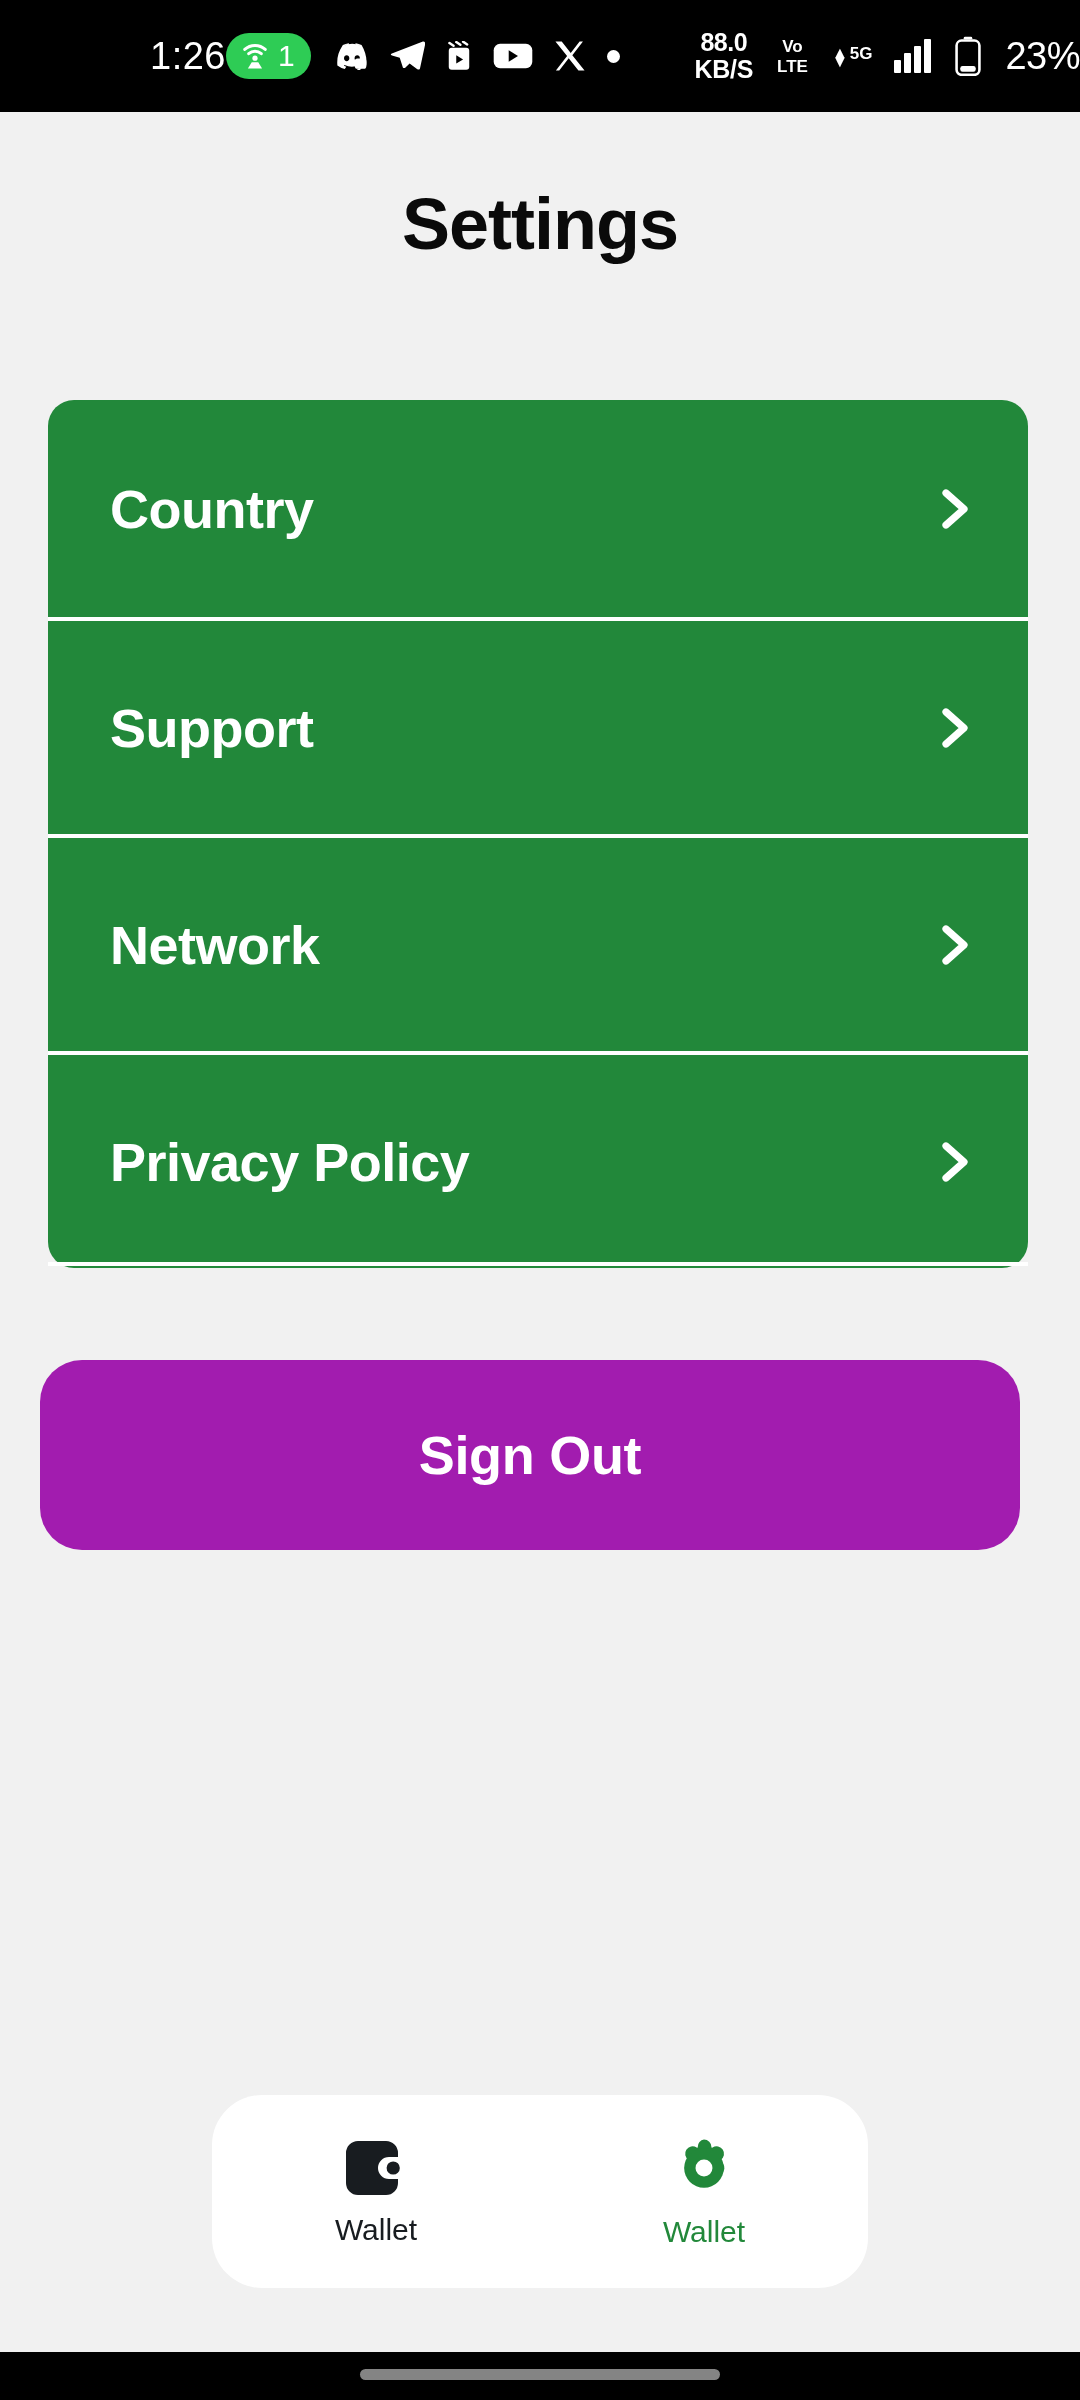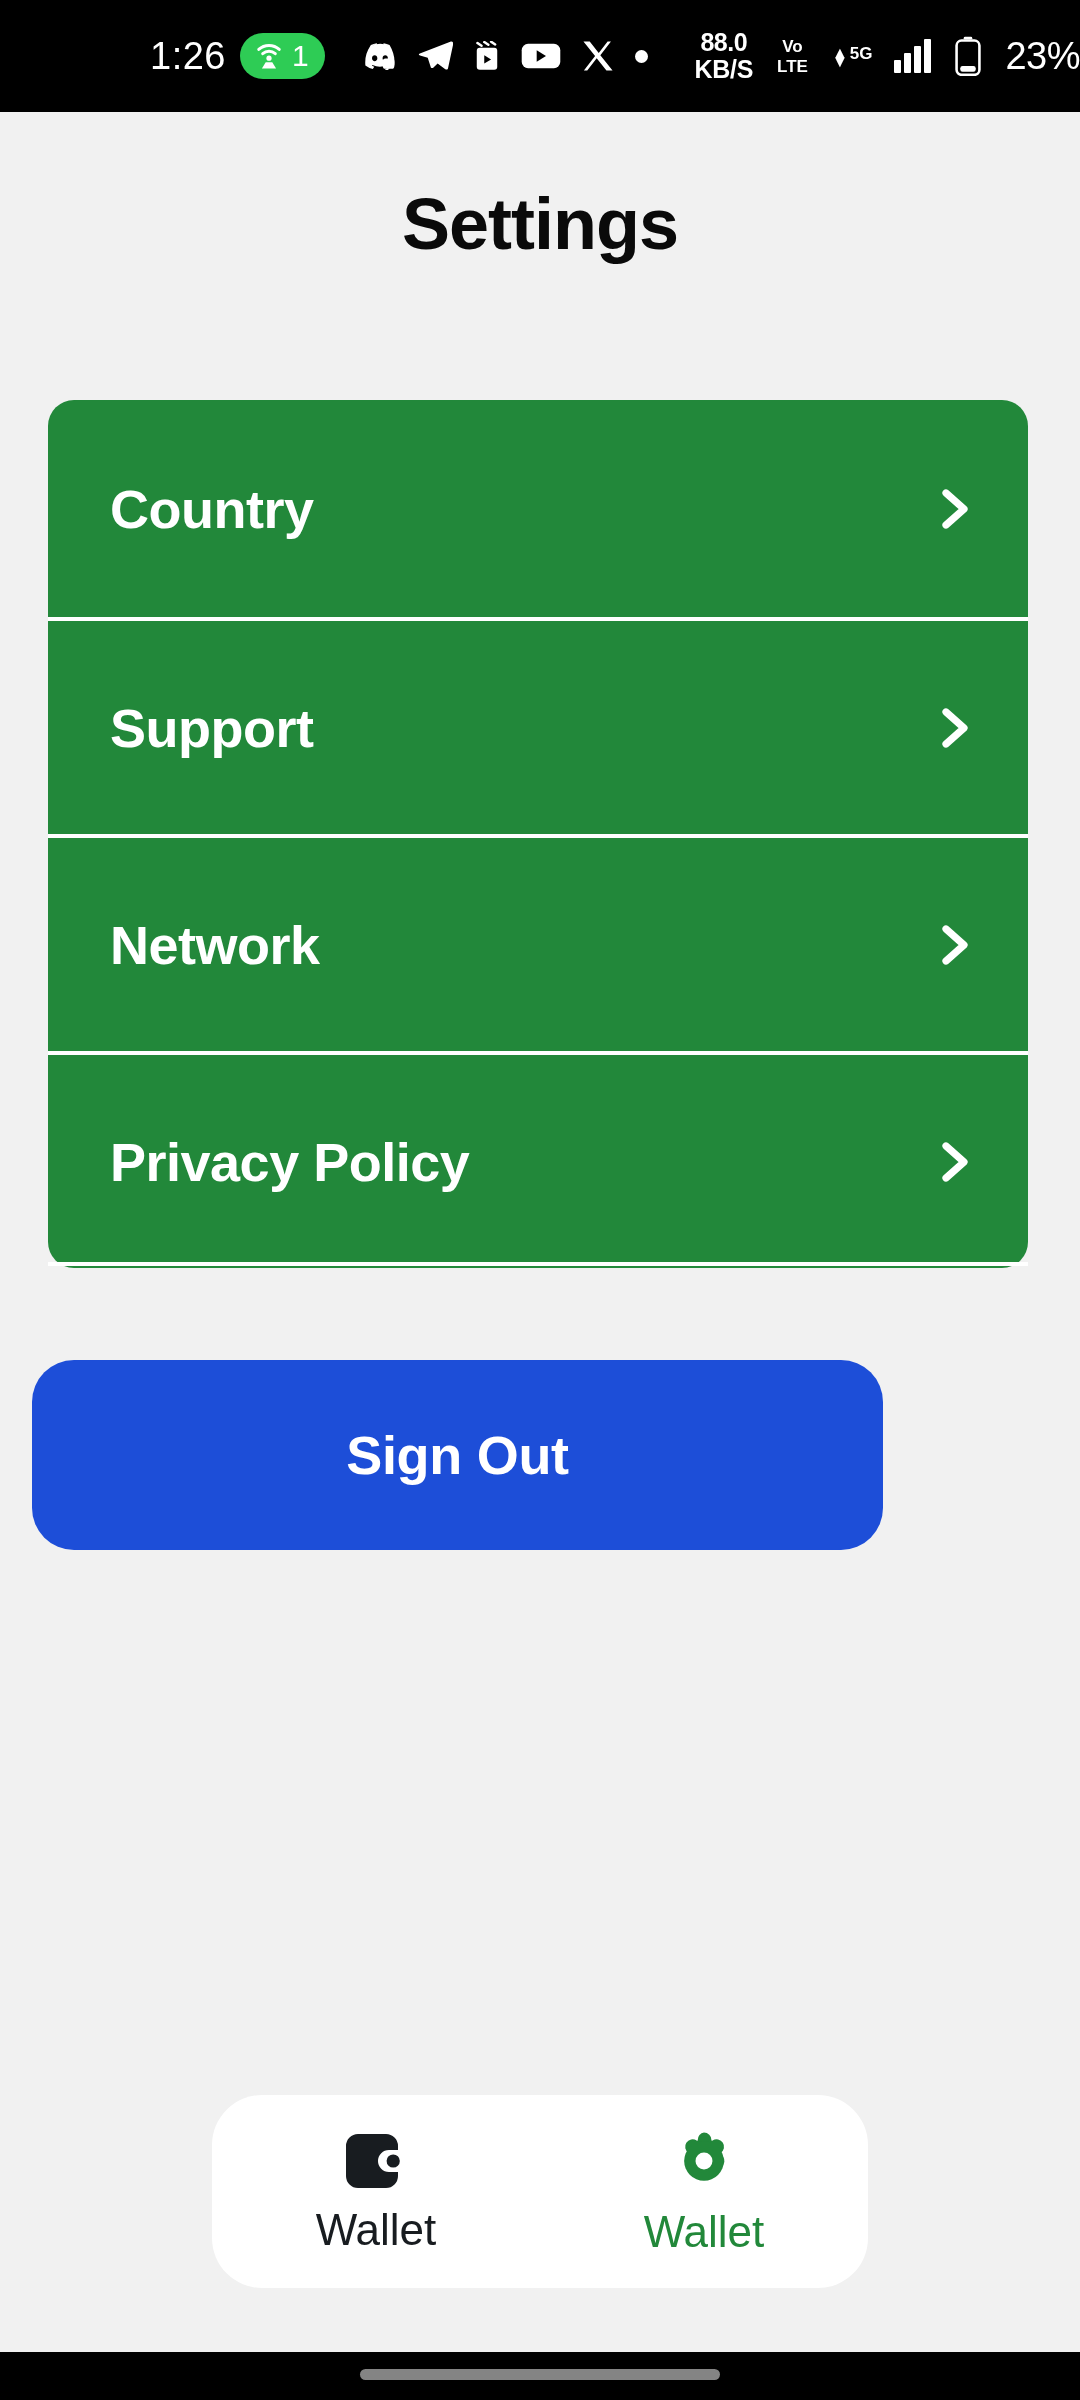--- a/index.html
+++ b/index.html
@@ -31,21 +31,20 @@
     height: 112px;
     background: #000000;
     display: flex;
     align-items: center;
     color: #ffffff;
   }
 
   .sb-left {
     display: flex;
     align-items: center;
-    gap: 14px;
     padding-left: 150px;
   }
 
   .sb-clock {
     font-size: 38px;
     font-weight: 400;
     letter-spacing: 0.5px;
     line-height: 1;
     color: #ffffff;
     font-family: "Liberation Sans", sans-serif;
@@ -188,25 +187,25 @@
     left: 48px;
     top: 1262px;
     width: 980px;
     height: 4px;
     background: #ffffff;
   }
 
   
   .signout-btn {
     position: absolute;
-    left: 32px;
+    left: 40px;
     top: 1360px;
-    width: 851px;
+    width: 980px;
     height: 190px;
-    background: #1d4ed8;
+    background: #a21caf;
     border-radius: 42px;
     display: flex;
     align-items: center;
     justify-content: center;
     cursor: pointer;
     border: none;
   }
   .signout-label {
     font-size: 54px;
     font-weight: 700;
@@ -231,21 +230,21 @@
     flex: 1;
     display: flex;
     flex-direction: column;
     align-items: center;
     justify-content: center;
     gap: 18px;
     cursor: pointer;
     height: 100%;
   }
   .nav-label {
-    font-size: 44px;
+    font-size: 30px;
     line-height: 1;
     font-weight: 400;
   }
   .nav-label.inactive { color: #181c20; }
   .nav-label.active { color: #22883a; }
 
   
   .gesture-area {
     position: absolute;
     left: 0;

